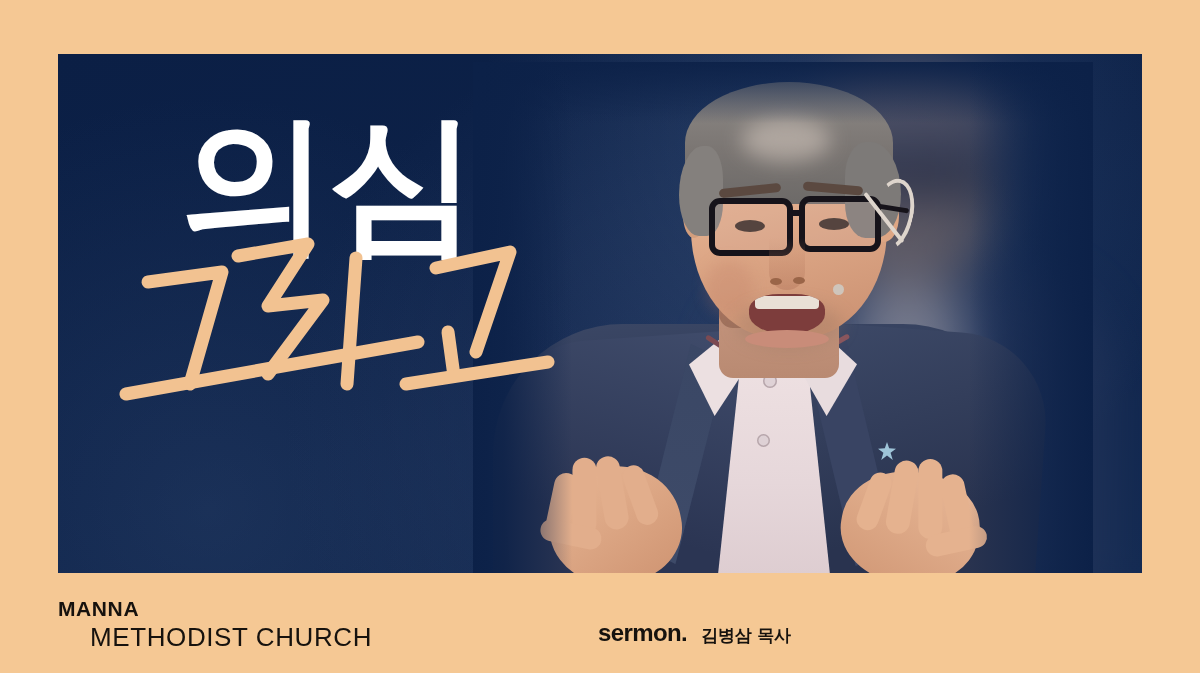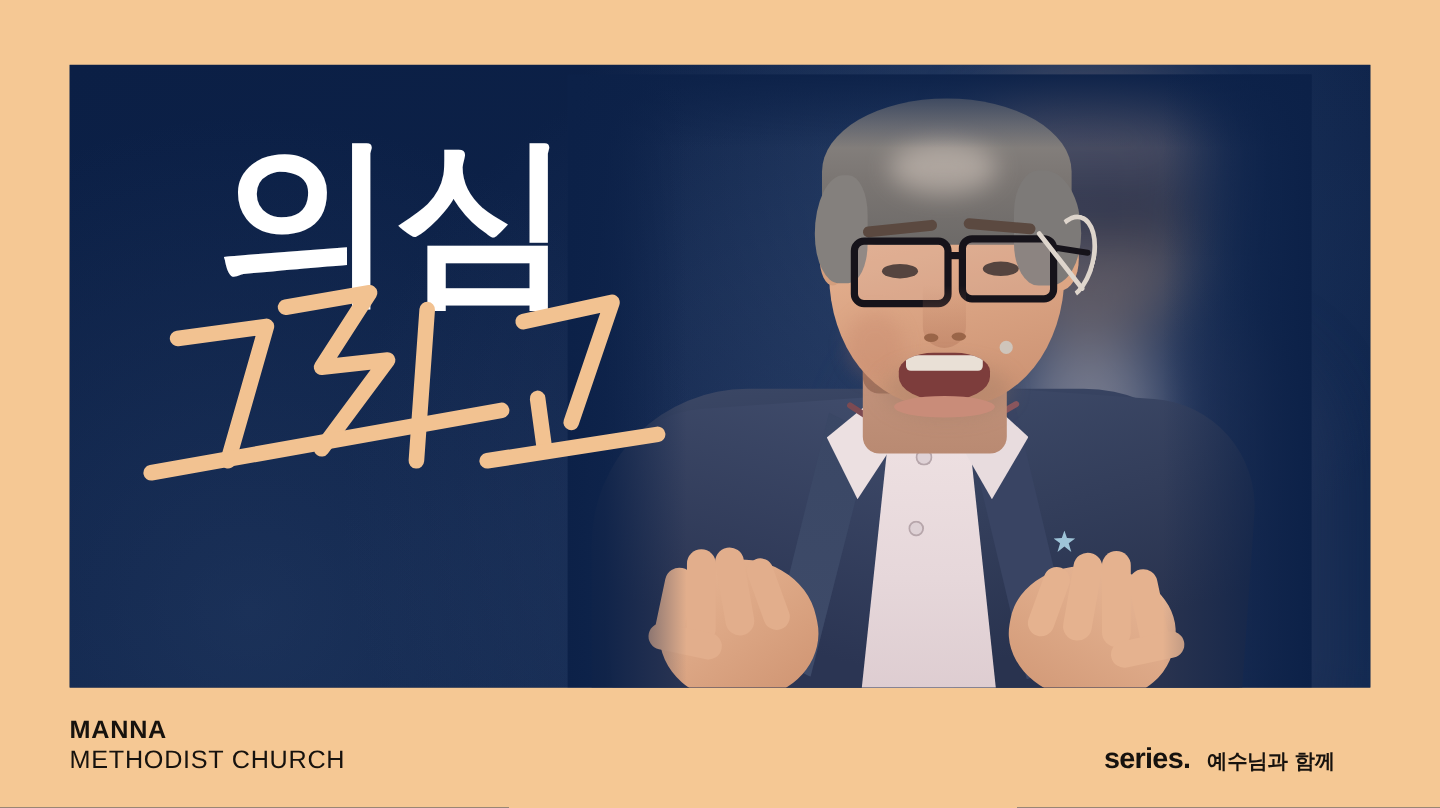--- a/index.html
+++ b/index.html
@@ -375,21 +375,21 @@
     width:1100px; height:100px;
   }
   #logo-block{
     position:absolute; left:58px; top:24px;
     color:#16120e; line-height:1.18;
   }
   #logo-line1{
     font-size:21px; font-weight:700; letter-spacing:.6px;
   }
   #logo-line2{
-    font-size:21px; font-weight:400; letter-spacing:.6px;
+    font-size:26px; font-weight:400; letter-spacing:.6px;margin-left:32px;
   }
   .meta-group{
     position:absolute; top:46px;
     display:flex; align-items:baseline; gap:14px;
     color:#16120e; white-space:nowrap;
   }
   #sermon-group{ left:598px; }
   #series-group{ left:920px; }
   .meta-key{
     font-size:24px; font-weight:700; letter-spacing:-.6px;
@@ -506,19 +506,19 @@
   </div>
 </div>
 
 <div id="footer">
 
   <div id="logo-block">
     <div id="logo-line1">MANNA</div>
     <div id="logo-line2">METHODIST CHURCH</div>
   </div>
 
-
-  <div class="meta-group" id="series-group">
-    <span class="meta-key">series.</span>
-    <span class="meta-val">예수님과 함께</span>
+  <div class="meta-group" id="sermon-group">
+    <span class="meta-key">sermon.</span>
+    <span class="meta-val">김병삼 목사</span>
   </div>
 
+
 </div>
 
 </body></html>

